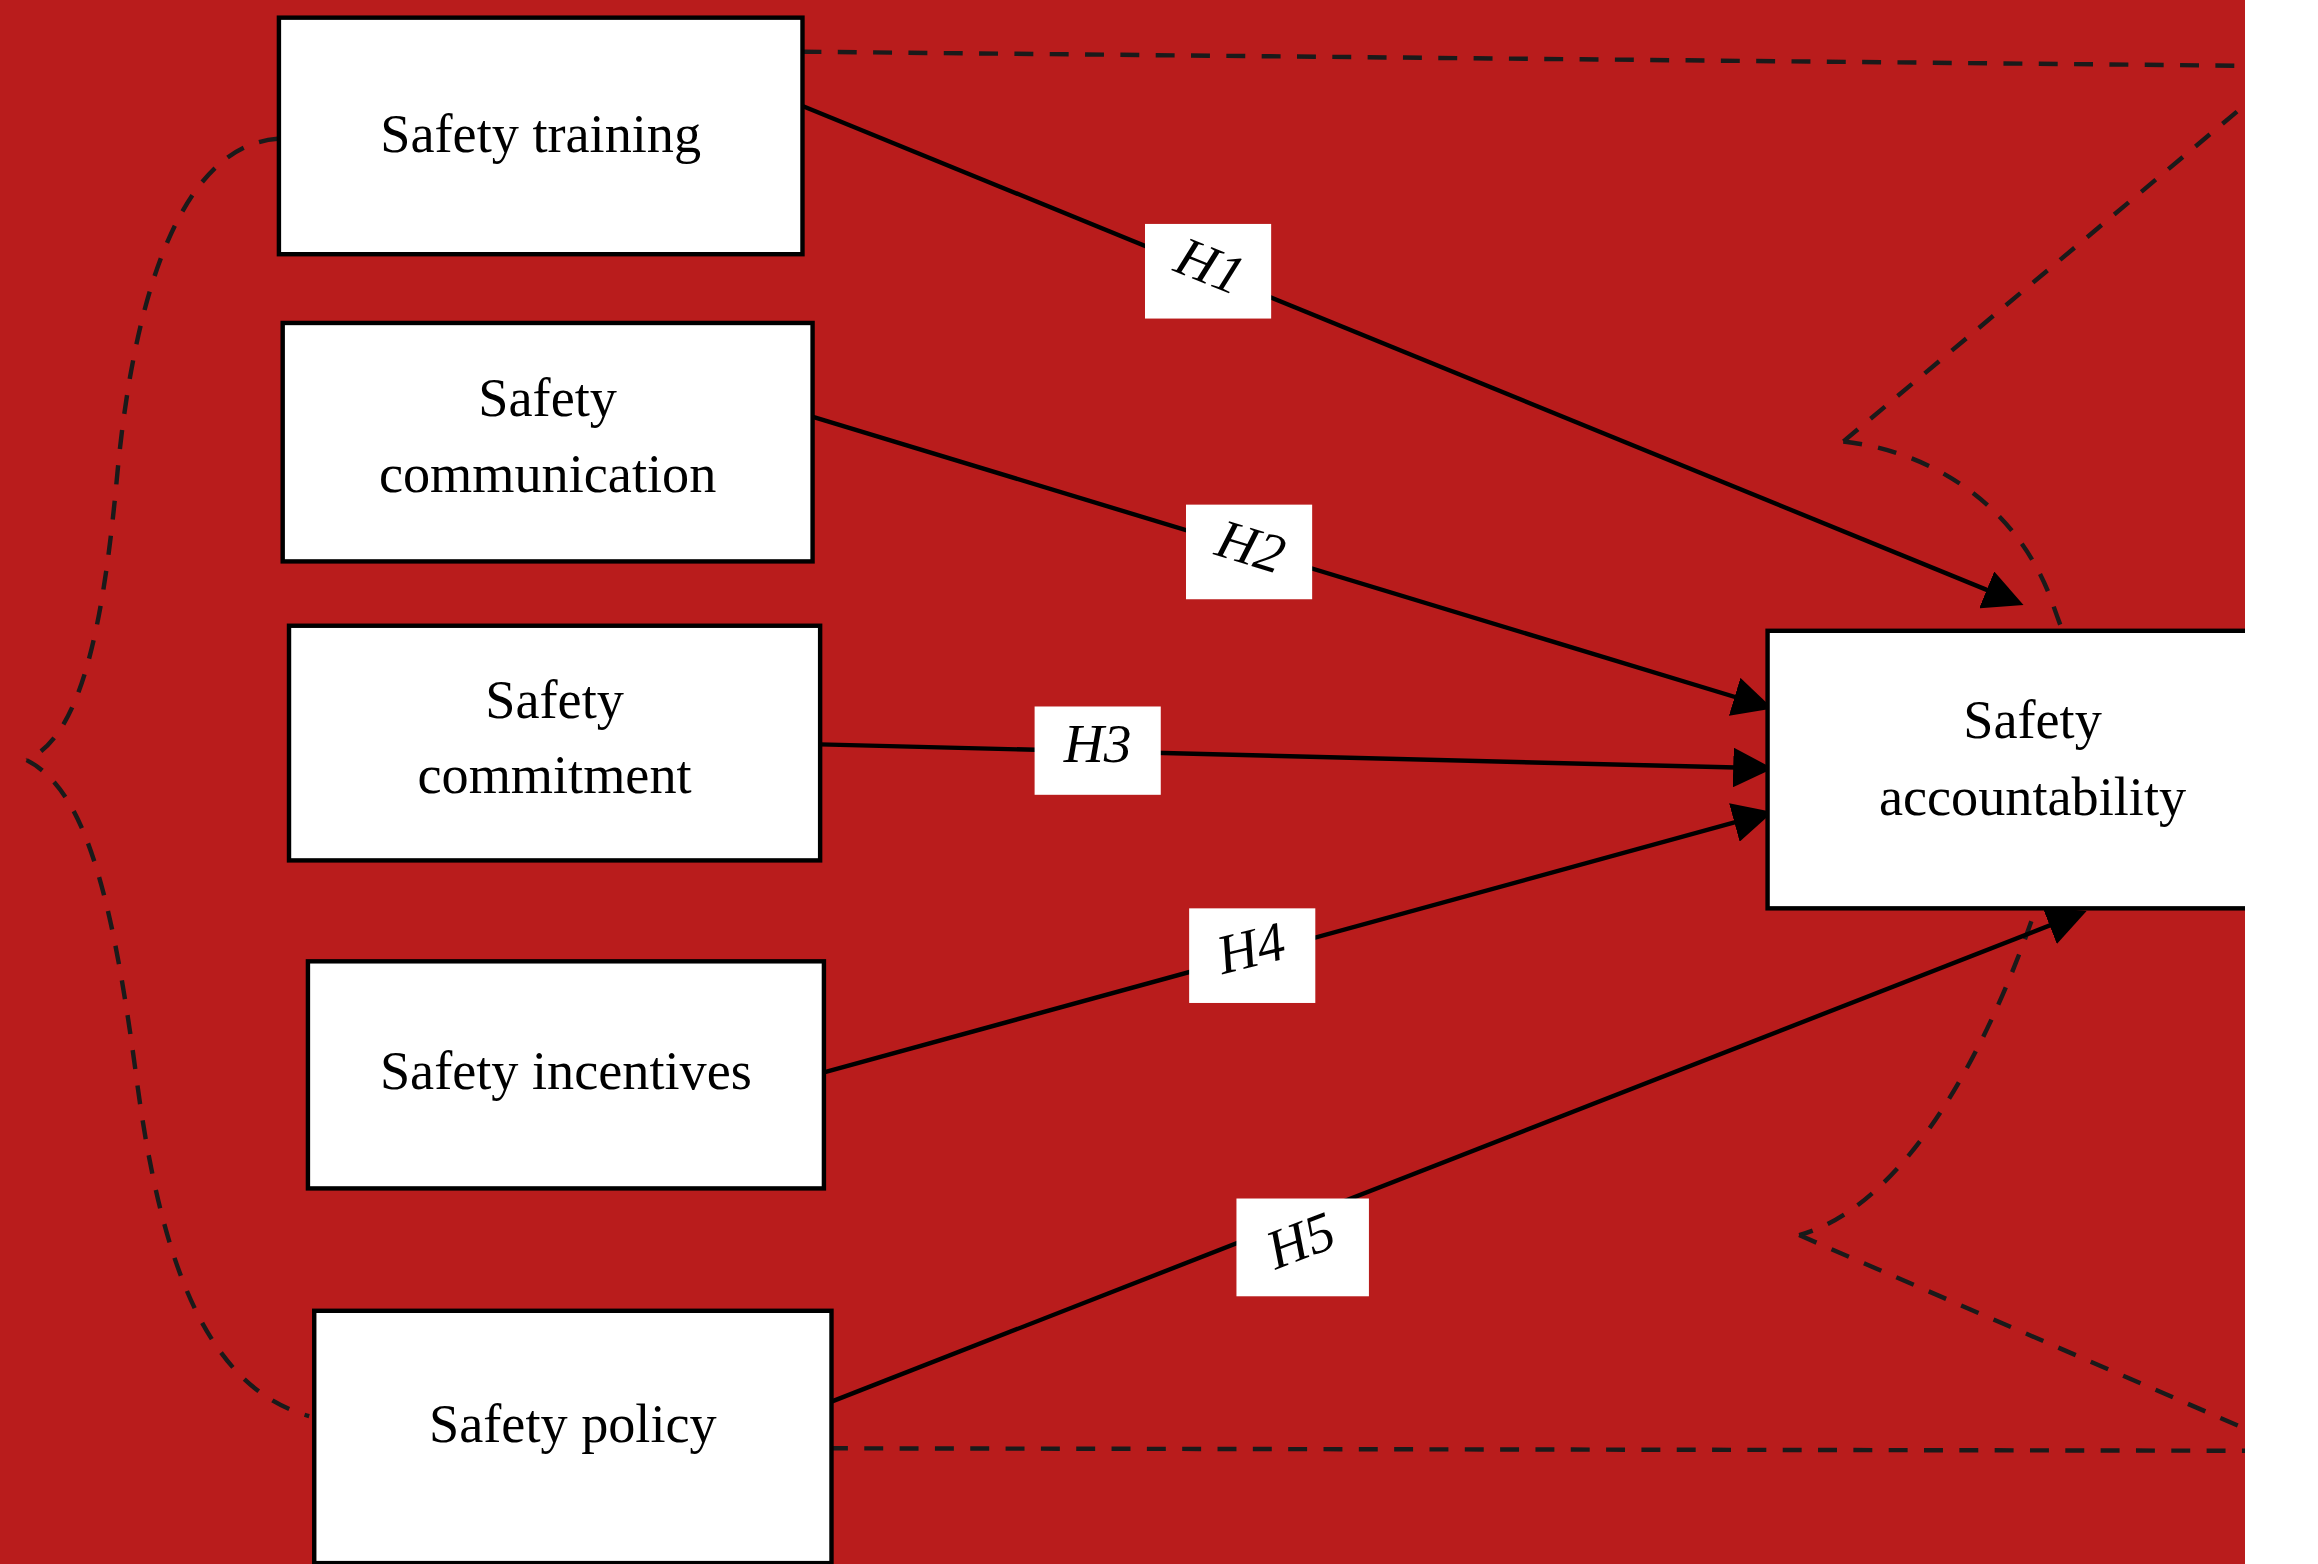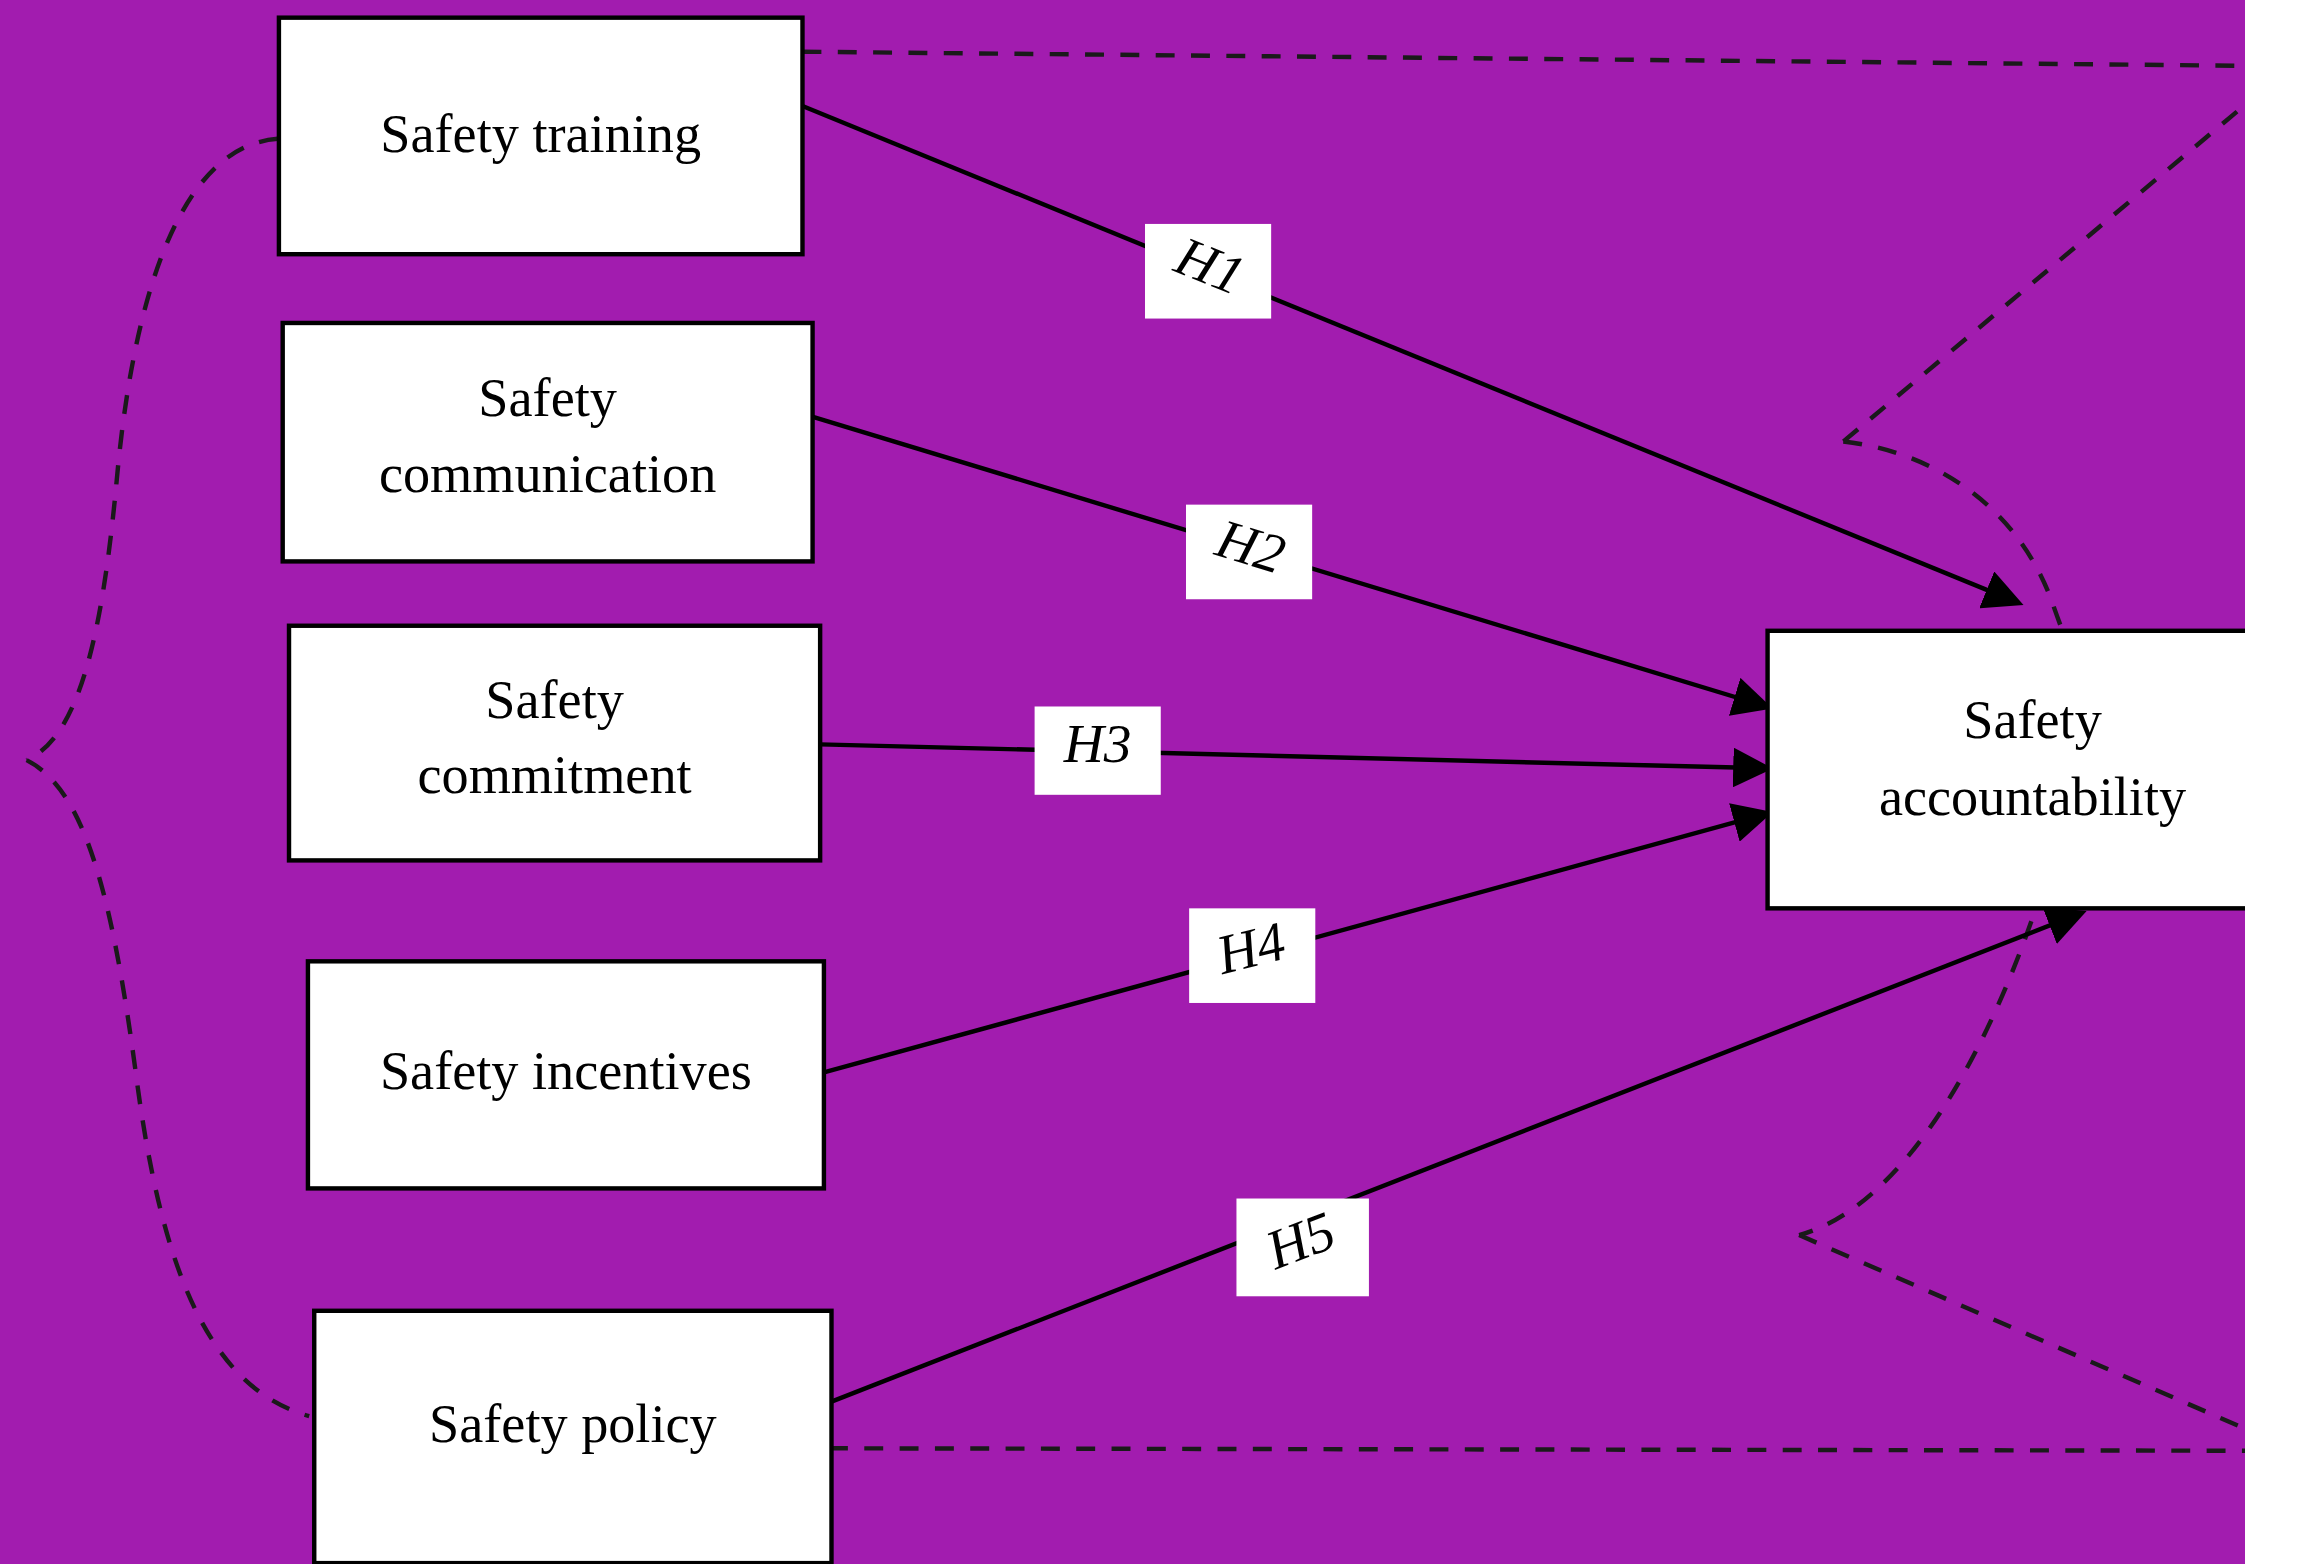--- a/index.html
+++ b/index.html
@@ -4,21 +4,21 @@
 <style>
   html, body {
     margin: 0;
     padding: 0;
     background: #ffffff;
   }
   #stage {
     position: relative;
     width: 2245px;
     height: 1565px;
-    background: #a21caf;
+    background: #b91c1c;
     overflow: hidden;
   }
   #diagram {
     display: block;
     width: 2319px;
     height: 1565px;
   }
   .node-box {
     fill: #ffffff;
     stroke: #000000;

